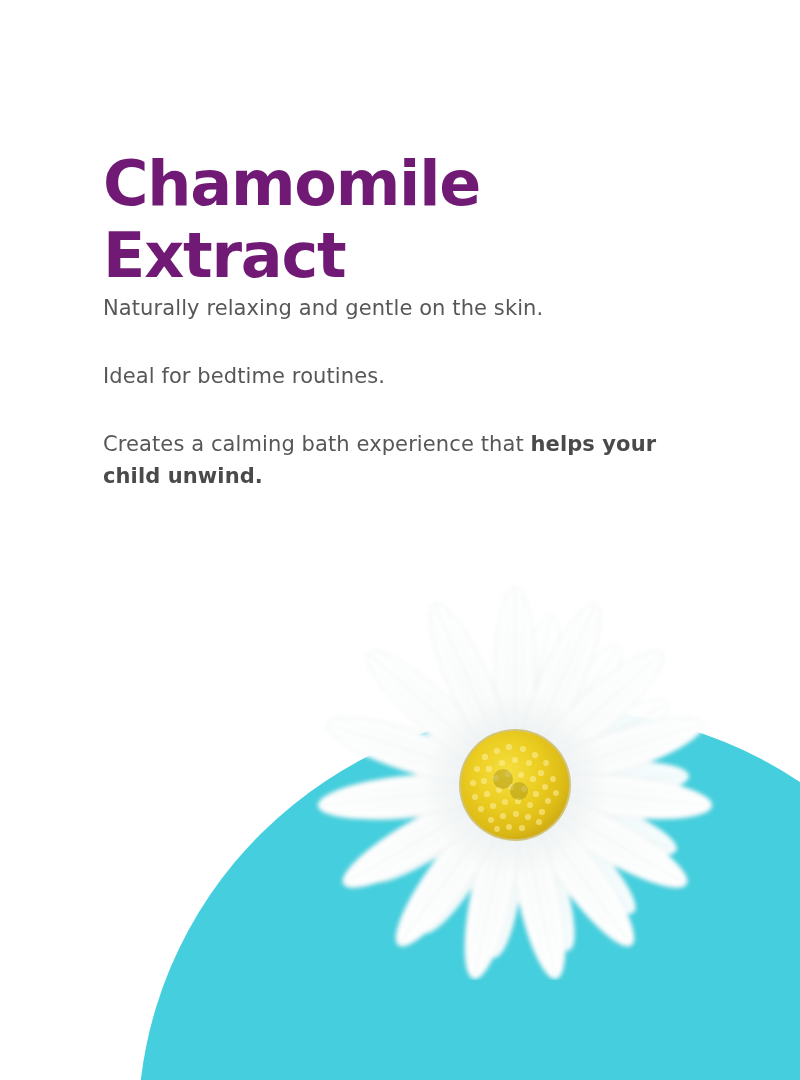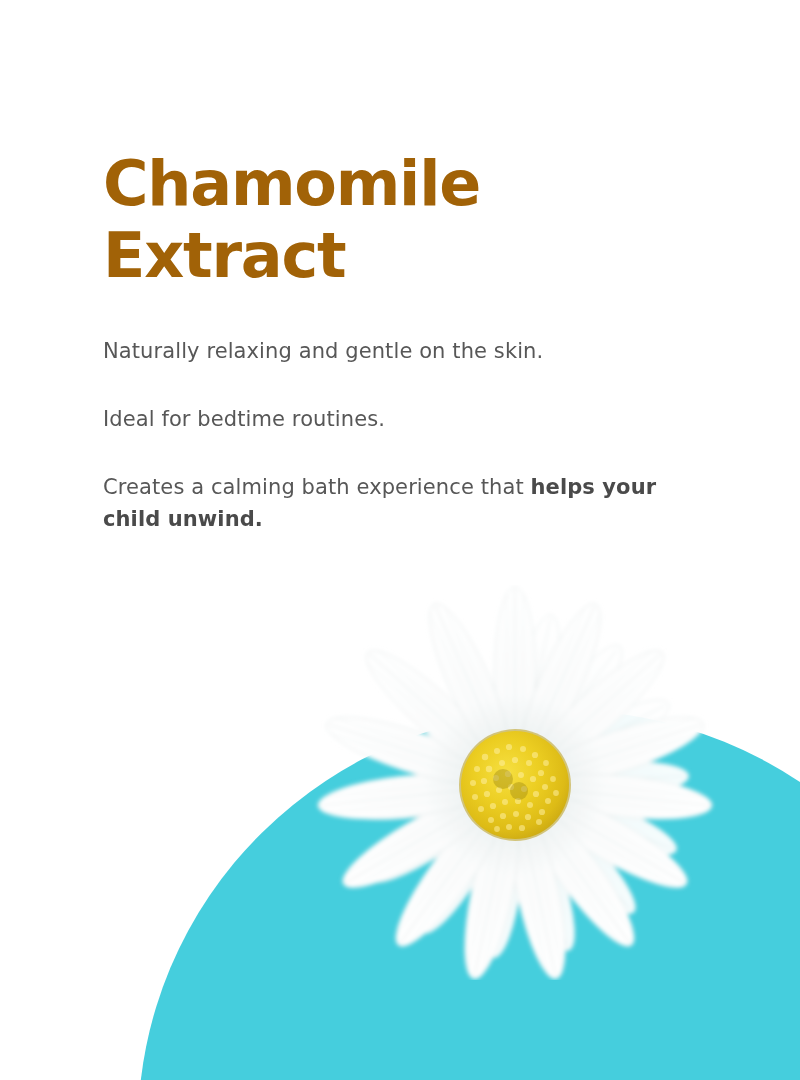--- a/index.html
+++ b/index.html
@@ -36,25 +36,24 @@
     width: 600px;
     z-index: 3;
   }
   .headline {
     margin: 0;
     font-family: "DejaVu Sans", sans-serif;
     font-weight: 700;
     font-size: 62px;
     line-height: 72px;
     letter-spacing: -1.2px;
-    color: #a16207;
+    color: #701a75;
     white-space: pre-line;
   }
   .body-block {
-    margin-top: 43px;
   }
   .para {
     margin: 0 0 36px 0;
     font-family: "DejaVu Sans", sans-serif;
     font-weight: 400;
     font-size: 21px;
     line-height: 32px;
     color: #575757;
     letter-spacing: 0.1px;
   }

